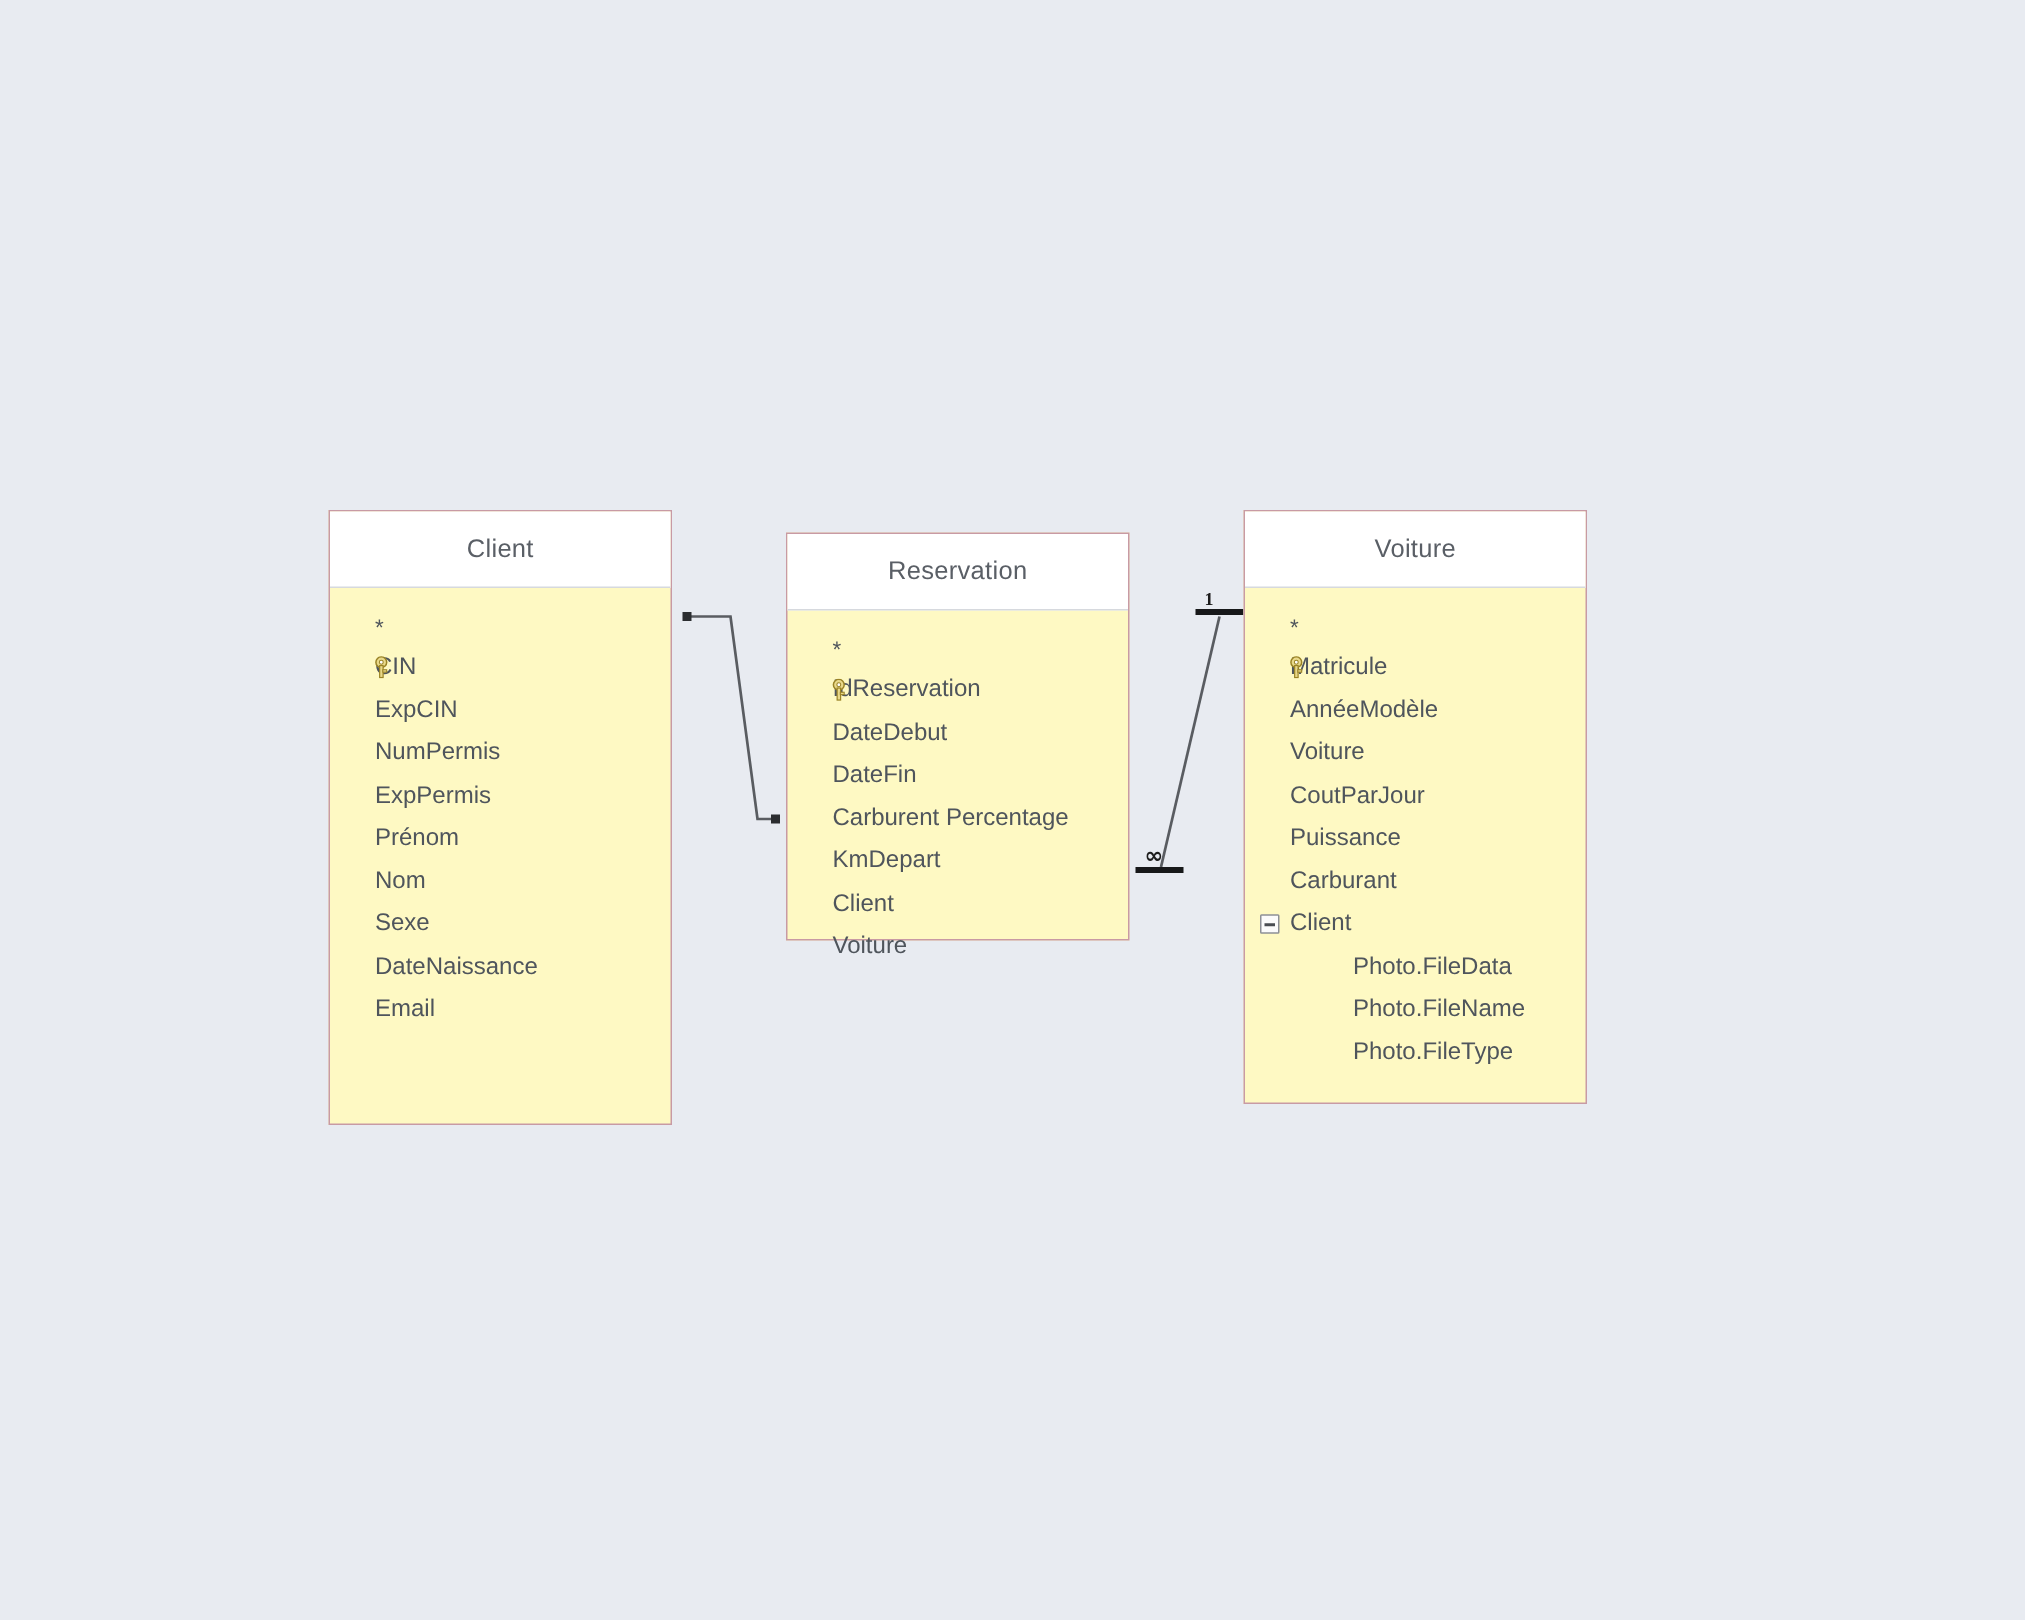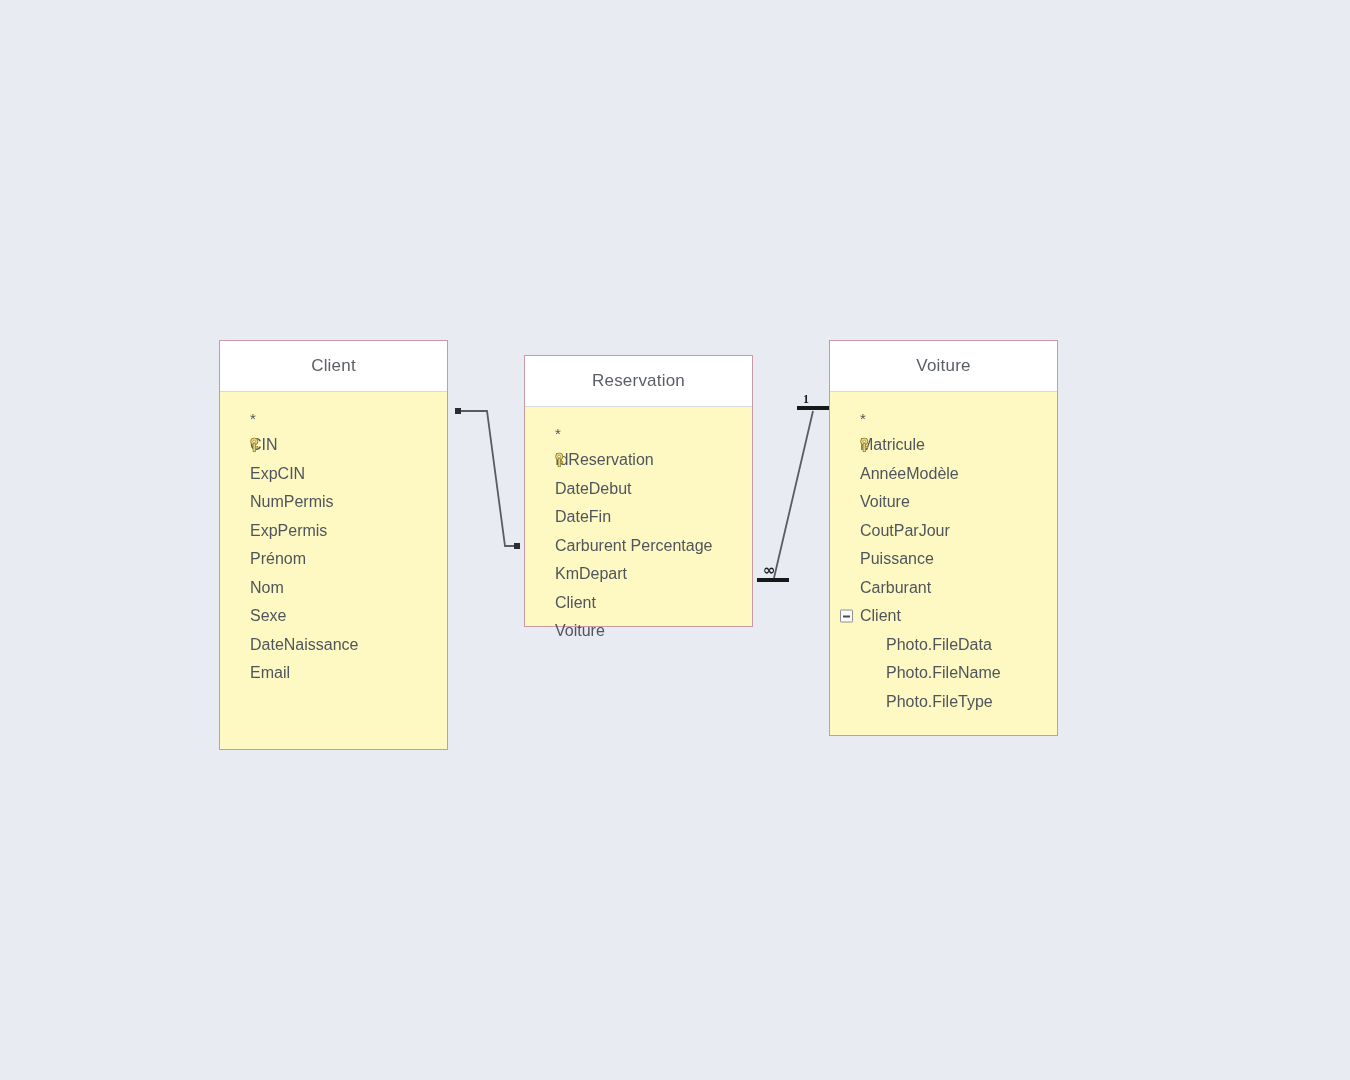--- a/index.html
+++ b/index.html
@@ -68,21 +68,21 @@
     height: 30px;
   }
   .asterisk-glyph {
     font-size: 15px;
     color: #4f555c;
     line-height: 6px;
     margin-top: 6px;
   }
 
   .field-row.nested {
-    padding-left: 56px;
+    padding-left: 72px;
   }
 
   
   .key-icon {
     position: absolute;
     left: 29px;
     top: 50%;
     transform: translateY(-50%);
     width: 14px;
     height: 15px;

